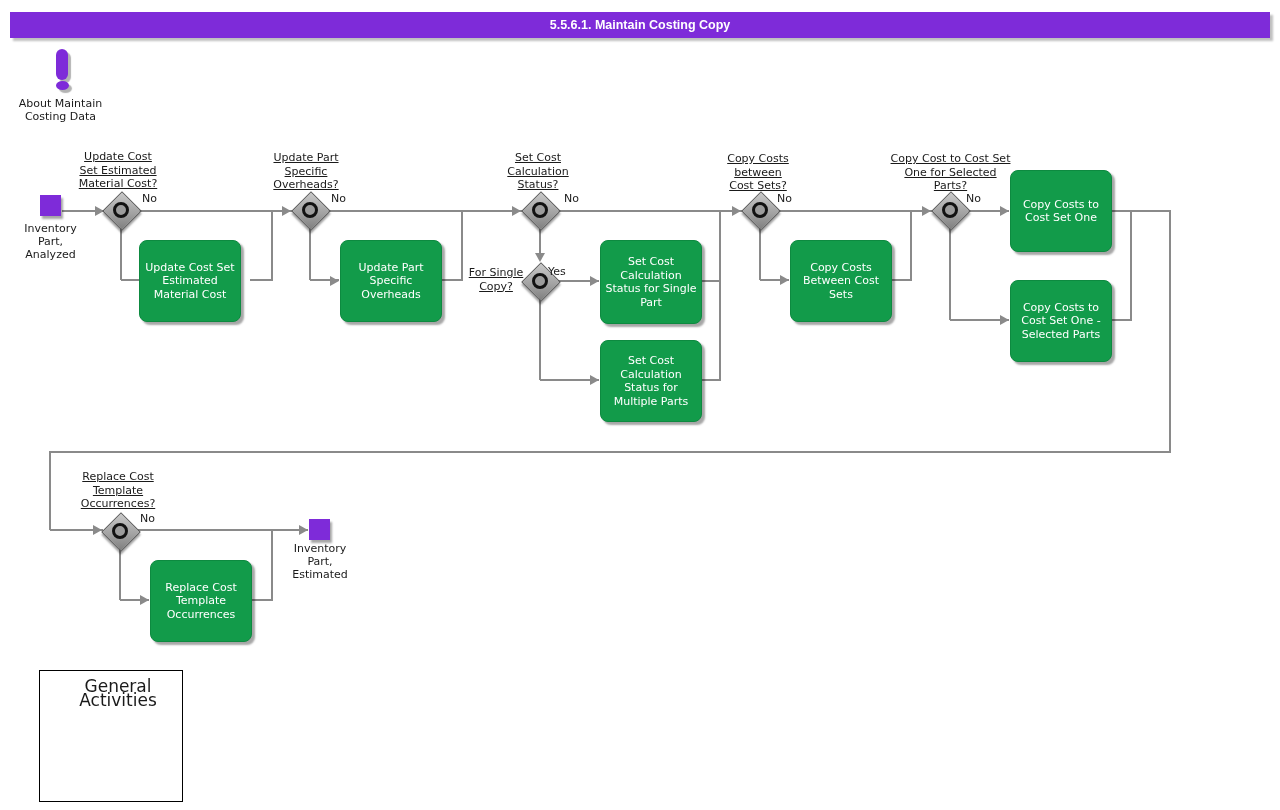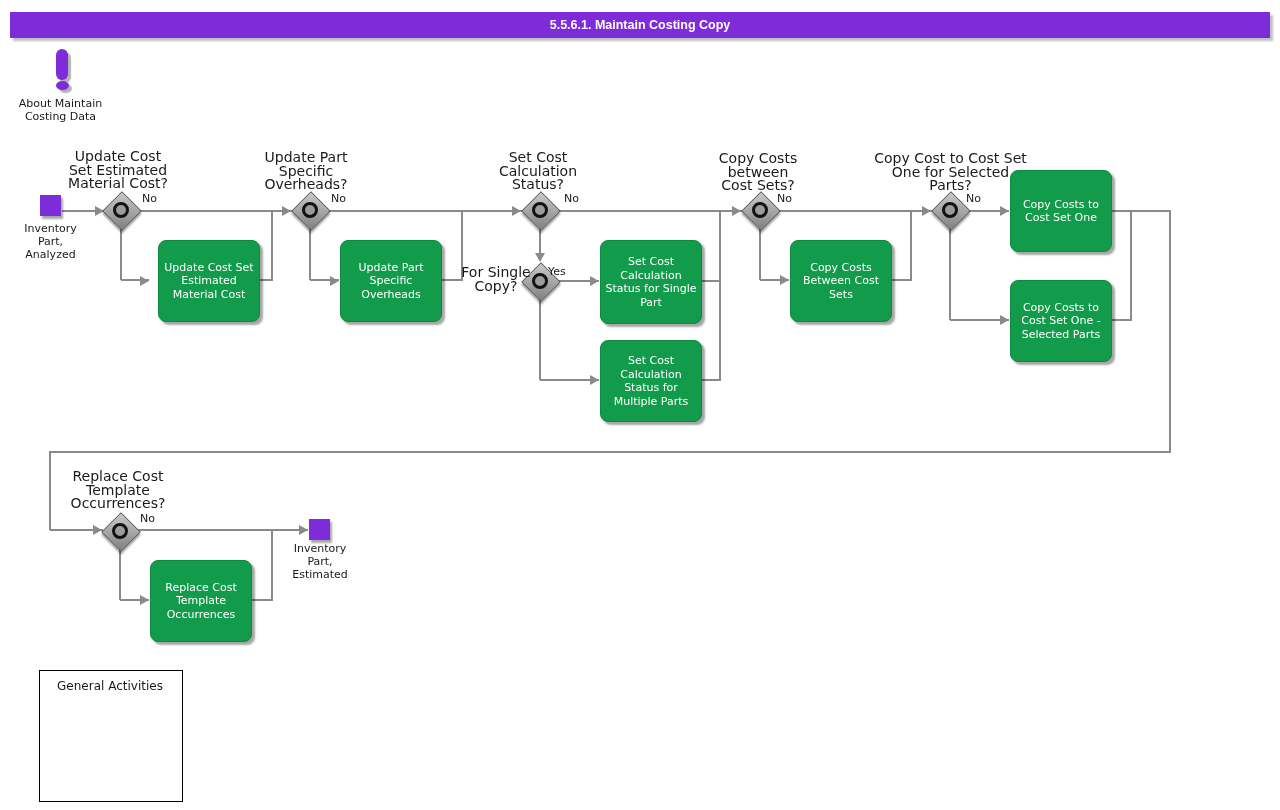--- a/index.html
+++ b/index.html
@@ -30,28 +30,28 @@
   .activity{position:absolute;background:#129b4a;border:1px solid #0d8a40;border-radius:8px;
             color:#ffffff;font-size:11px;line-height:13.5px;text-align:center;
             display:flex;align-items:center;justify-content:center;
             box-shadow:3px 3px 2px rgba(0,0,0,0.35);cursor:pointer;}
   .diamond{position:absolute;width:38px;height:38px;}
   .dshape{position:absolute;left:6px;top:6px;width:26px;height:26px;transform:rotate(45deg);
           background:linear-gradient(135deg,#c9c9c9 0%,#a3a3a3 55%,#7f7f7f 100%);
           border:1px solid #565656;box-shadow:2px 2px 2px rgba(0,0,0,0.35);}
   .dcircle{position:absolute;left:11px;top:11px;width:16px;height:16px;box-sizing:border-box;
            border:3px solid #121212;border-radius:50%;background:#9c9c9c;}
-  .qlabel{position:absolute;font-size:14px;line-height:13.5px;text-align:center;}
+  .qlabel{position:absolute;font-size:11px;line-height:13.5px;text-align:center;text-decoration:underline;}
   .branch{position:absolute;font-size:11px;line-height:13px;}
   .nodelabel{position:absolute;font-size:11px;line-height:13px;text-align:center;}
   
   .frame{position:absolute;left:39px;top:670px;width:142px;height:130px;background:#ffffff;
          border:1px solid #000000;}
   .frametitle{position:absolute;left:39px;top:679px;width:142px;text-align:center;
-              font-size:12px;line-height:14px;}
+              font-size:17px;line-height:14px;padding-left:8px;}
 </style>
 </head>
 <body>
 
 <div id="canvas">
 
   <div class="titlebar">5.5.6.1. Maintain Costing Copy</div>
 
   <div class="exbar"></div>
   <div class="exdot"></div>
@@ -181,21 +181,21 @@
 
   <div class="diamond" style="left:101px;top:512px;">
     <div class="dshape"></div>
     <div class="dcircle"></div>
   </div>
   <div class="qlabel pre" style="left:38px;top:470px;width:160px;">Replace Cost
 Template
 Occurrences?</div>
   <div class="branch" style="left:140px;top:512px;">No</div>
 
-  <div class="activity pre" style="left:158px;top:240px;width:100px;height:80px;">Update Cost Set
+  <div class="activity pre" style="left:139px;top:240px;width:100px;height:80px;">Update Cost Set
 Estimated
 Material Cost</div>
 
   <div class="activity pre" style="left:340px;top:240px;width:100px;height:80px;">Update Part
 Specific
 Overheads</div>
 
   <div class="activity pre" style="left:600px;top:240px;width:100px;height:82px;">Set Cost
 Calculation
 Status for Single

